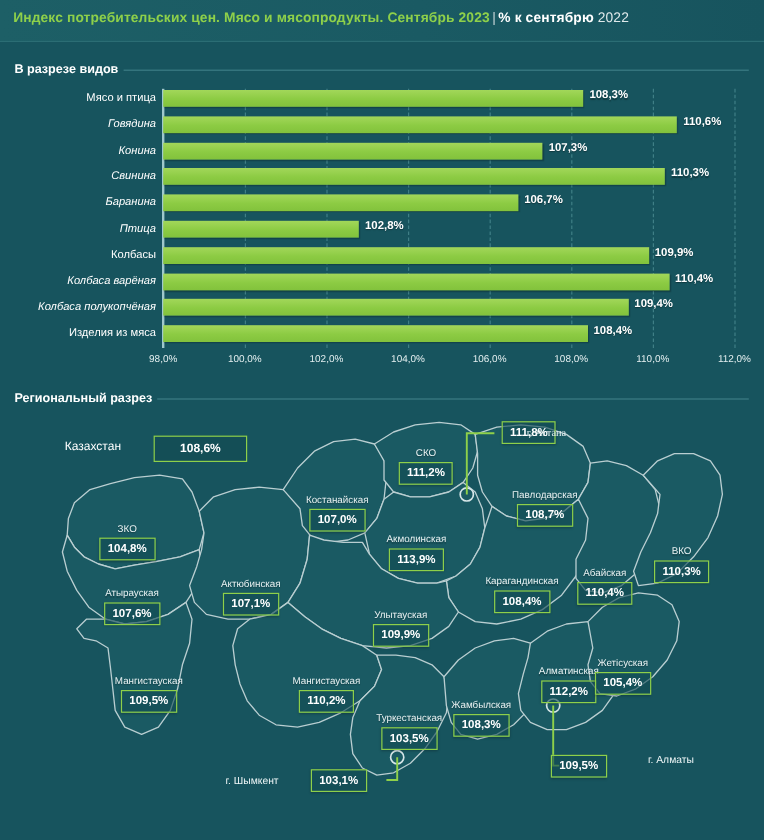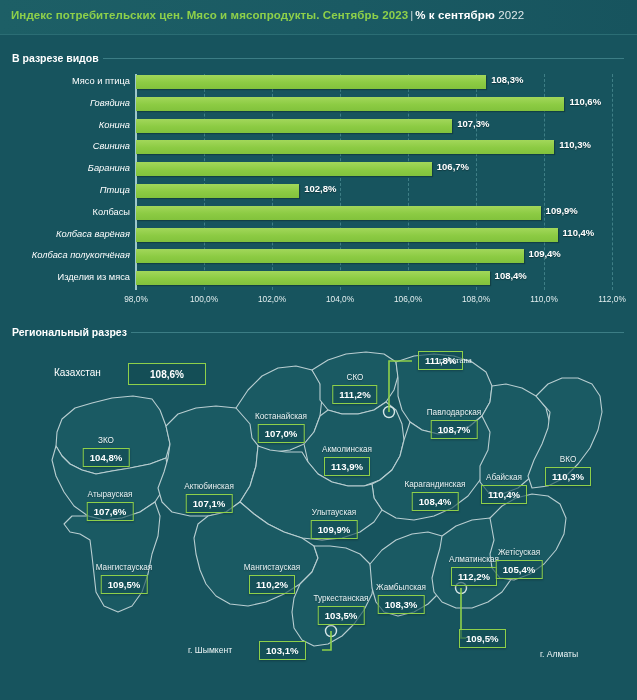--- a/index.html
+++ b/index.html
@@ -275,20 +275,20 @@
         <div class="rbox" style="left: 341px; top: 266px;">103,5%</div>
         <div class="rname" style="left: 401px; top: 243px;">Жамбылская</div>
         <div class="rbox" style="left: 401px; top: 255px;">108,3%</div>
         <div class="rname" style="left: 474px; top: 215px;">Алматинская</div>
         <div class="rbox" style="left: 474px; top: 227px;">112,2%</div>
         <div class="rname" style="left: 519px; top: 208px;">Жетісуская</div>
         <div class="rbox" style="left: 519px; top: 220px;">105,4%</div>
         <div class="rbox noshift" style="left: 418px; top: 11px;">111,8%</div>
         <div class="citylbl" style="left: 439px; top: 15px; font-family: Liberation Serif, serif;">г. Астана</div>
         <div class="rbox noshift" style="left: 459px; top: 289px;">109,5%</div>
-        <div class="citylbl" style="left: 540px; top: 309px;">г. Алматы</div>
+        <div class="citylbl" style="left: 540px; top: 288px;">г. Алматы</div>
         <div class="rbox noshift" style="left: 259px; top: 301px;">103,1%</div>
         <div class="citylbl" style="left: 188px; top: 305px;">г. Шымкент</div>
       </div>
   </div>
 
 
 </div>
 
 </body></html>

